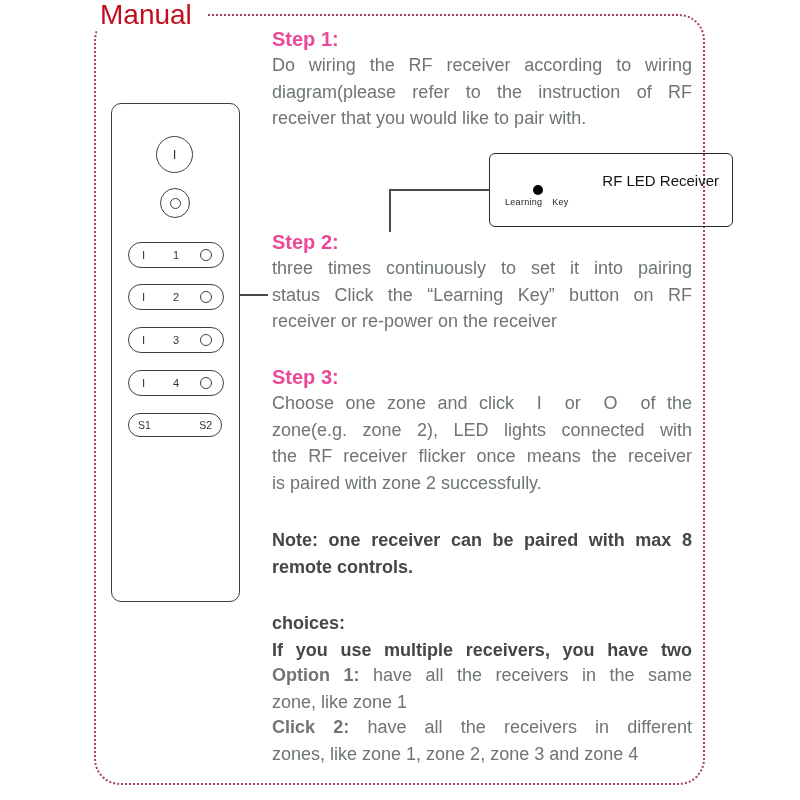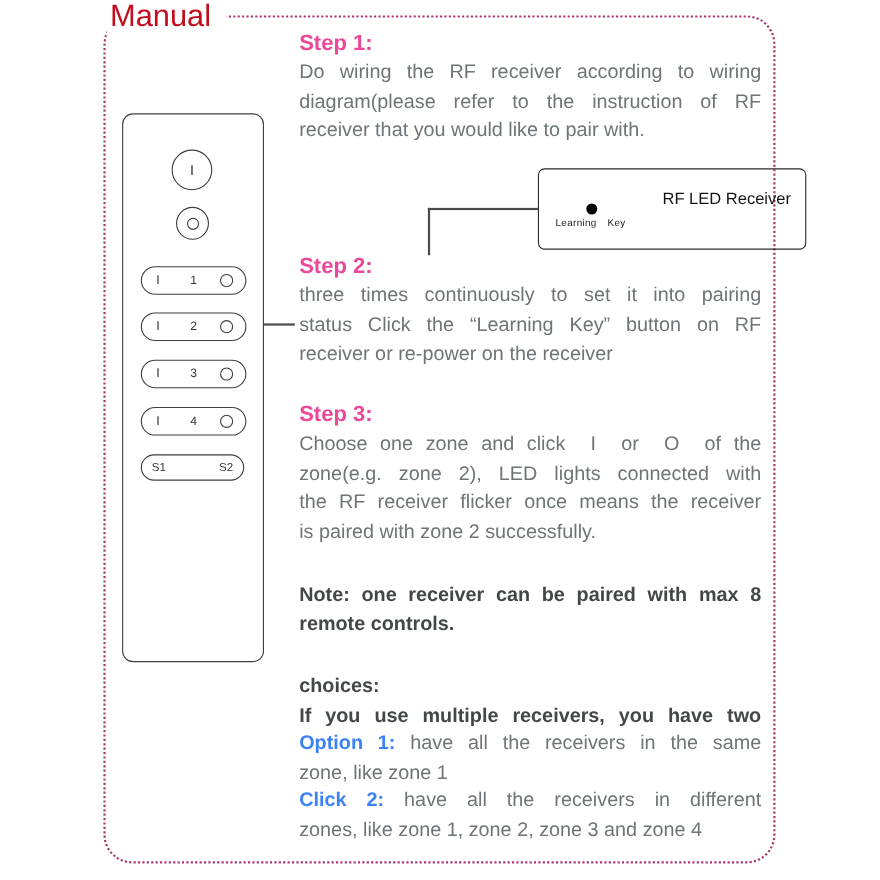--- a/index.html
+++ b/index.html
@@ -46,21 +46,21 @@
   .lk-dot{position:absolute;left:43px;top:31px;width:10px;height:10px;background:#000;border-radius:50%;}
   .lk-label{position:absolute;left:15px;top:43px;font-size:9px;color:#222;word-spacing:7px;letter-spacing:.3px;white-space:nowrap;}
   
   .cline{position:absolute;background:#4a4a4a;z-index:1;}
   
   .block{position:absolute;left:272px;width:420px;z-index:2;}
   .h{font-size:20px;font-weight:bold;color:#ec4899;line-height:26px;}
   .bl{font-size:18px;color:#6e7477;line-height:26.5px;}
   .j{text-align:justify;text-align-last:justify;}
   .dark .bl{color:#43474a;font-weight:600;}
-  .optl{color:#3b82f6;font-weight:bold;}
+  .optl{color:#737373;font-weight:bold;}
 </style>
 </head>
 <body>
 
 <div class="canvas">
 
   <div class="frame"></div>
   <div class="title">Manual</div>
 
   <div class="remote">

